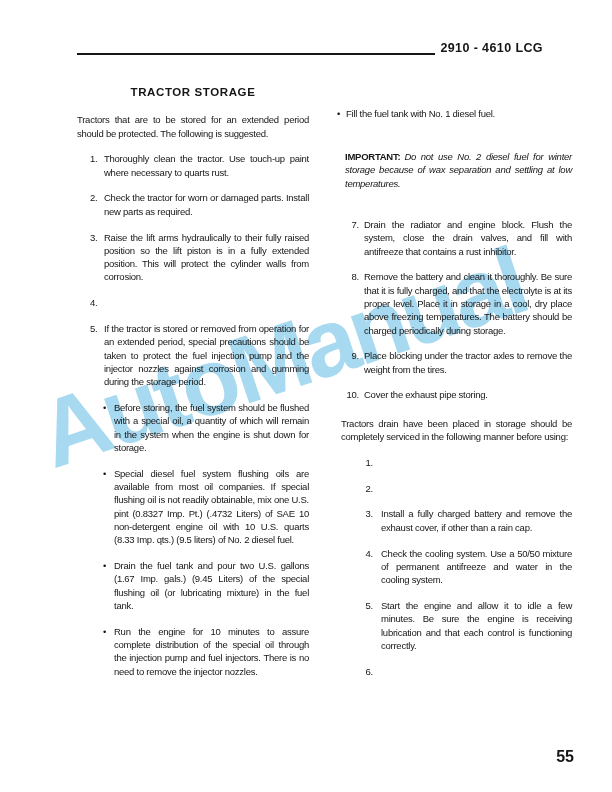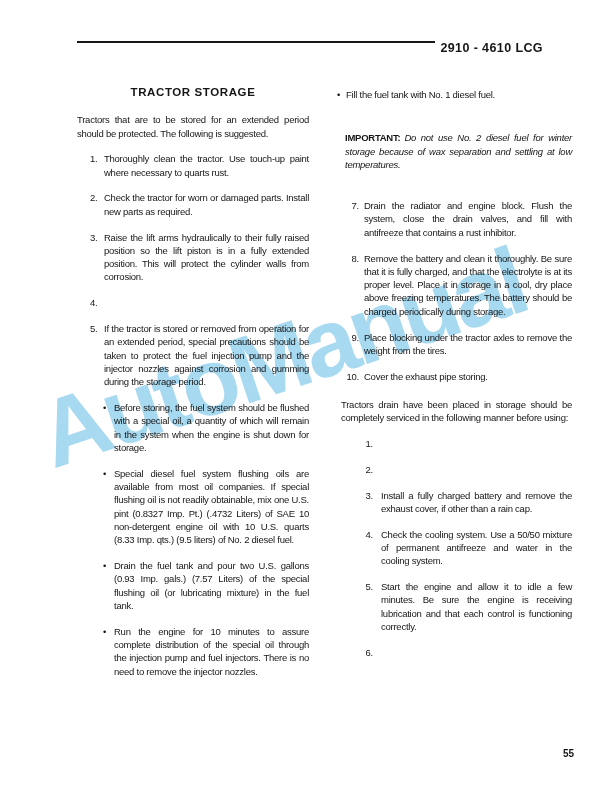--- a/index.html
+++ b/index.html
@@ -24,34 +24,35 @@
     transform:rotate(-18.5deg);
     transform-origin:left bottom;
     white-space:nowrap;
     z-index:0;
     user-select:none;
   }
   
   .header {
     position:absolute;
     top:41px; left:77px; width:466px;
-    display:flex; align-items:flex-start;
+    display:flex; align-items:flex-end;
     z-index:1;
   }
   .header-rule { flex:1; height:2px; background:#161616; margin-right:5px; }
   .header-text {
     font-size:12.5px; font-weight:bold; letter-spacing:0.4px;
     white-space:nowrap;
   }
   
   .cols {
     position:absolute;
     top:82px; left:77px;
     display:flex; gap:32px;
     z-index:1;
+    align-items:flex-end;
   }
   .col { width:232px; font-size:9.5px; letter-spacing:-0.25px; line-height:13.3px; }
   .col-right { width:231px; }
   .just { text-align:justify; }
   p { margin:0; }
   h1.doc-title {
     margin:4px 0 14px 0;
     font-size:11.5px; font-weight:bold; letter-spacing:0.6px;
     text-align:center;
   }
@@ -75,21 +76,21 @@
   .nrow-r .txt { flex:1; }
   .nrow-r.last { margin-bottom:15px; }
   .repara { margin-bottom:12.5px; }
   .svc-row { display:flex; margin-bottom:12.5px; }
   .svc-row .num { flex:0 0 15px; margin-left:17px; margin-right:0; text-align:right; }
   .svc-row .txt { flex:1; margin-left:8px; }
   
   .pageno {
     position:absolute;
     right:38px; top:748px;
-    font-size:10px; font-weight:bold;
+    font-size:16px; font-weight:bold;
     z-index:1;
   }
 </style>
 </head>
 <body>
 
 <div class="page">
 
   <div class="watermark">AutoManual</div>
 
@@ -127,21 +128,21 @@
       <div class="brow">
         <span class="blt">•</span>
         <p class="txt just">Before storing, the fuel system should be flushed with a special oil, a quantity of which will remain in the system when the engine is shut down for storage.</p>
       </div>
       <div class="brow">
         <span class="blt">•</span>
         <p class="txt just">Special diesel fuel system flushing oils are available from most oil companies. If special flushing oil is not readily obtainable, mix one U.S. pint (0.8327 Imp. Pt.) (.4732 Liters) of SAE 10 non-detergent engine oil with 10 U.S. quarts (8.33 Imp. qts.) (9.5 liters) of No. 2 diesel fuel.</p>
       </div>
       <div class="brow">
         <span class="blt">•</span>
-        <p class="txt just">Drain the fuel tank and pour two U.S. gallons (0.93 Imp. gals.) (7.57 Liters) of the special flushing oil (or lubricating mixture) in the fuel tank.</p>
+        <p class="txt just">Drain the fuel tank and pour two U.S. gallons (1.67 Imp. gals.) (9.45 Liters) of the special flushing oil (or lubricating mixture) in the fuel tank.</p>
       </div>
       <div class="brow">
         <span class="blt">•</span>
         <p class="txt just">Run the engine for 10 minutes to assure complete distribution of the special oil through the injection pump and fuel injectors. There is no need to remove the injector nozzles.</p>
       </div>
     </section>
 
     <section class="col col-right">
       <div class="fill-row">
         <span class="blt">•</span>

